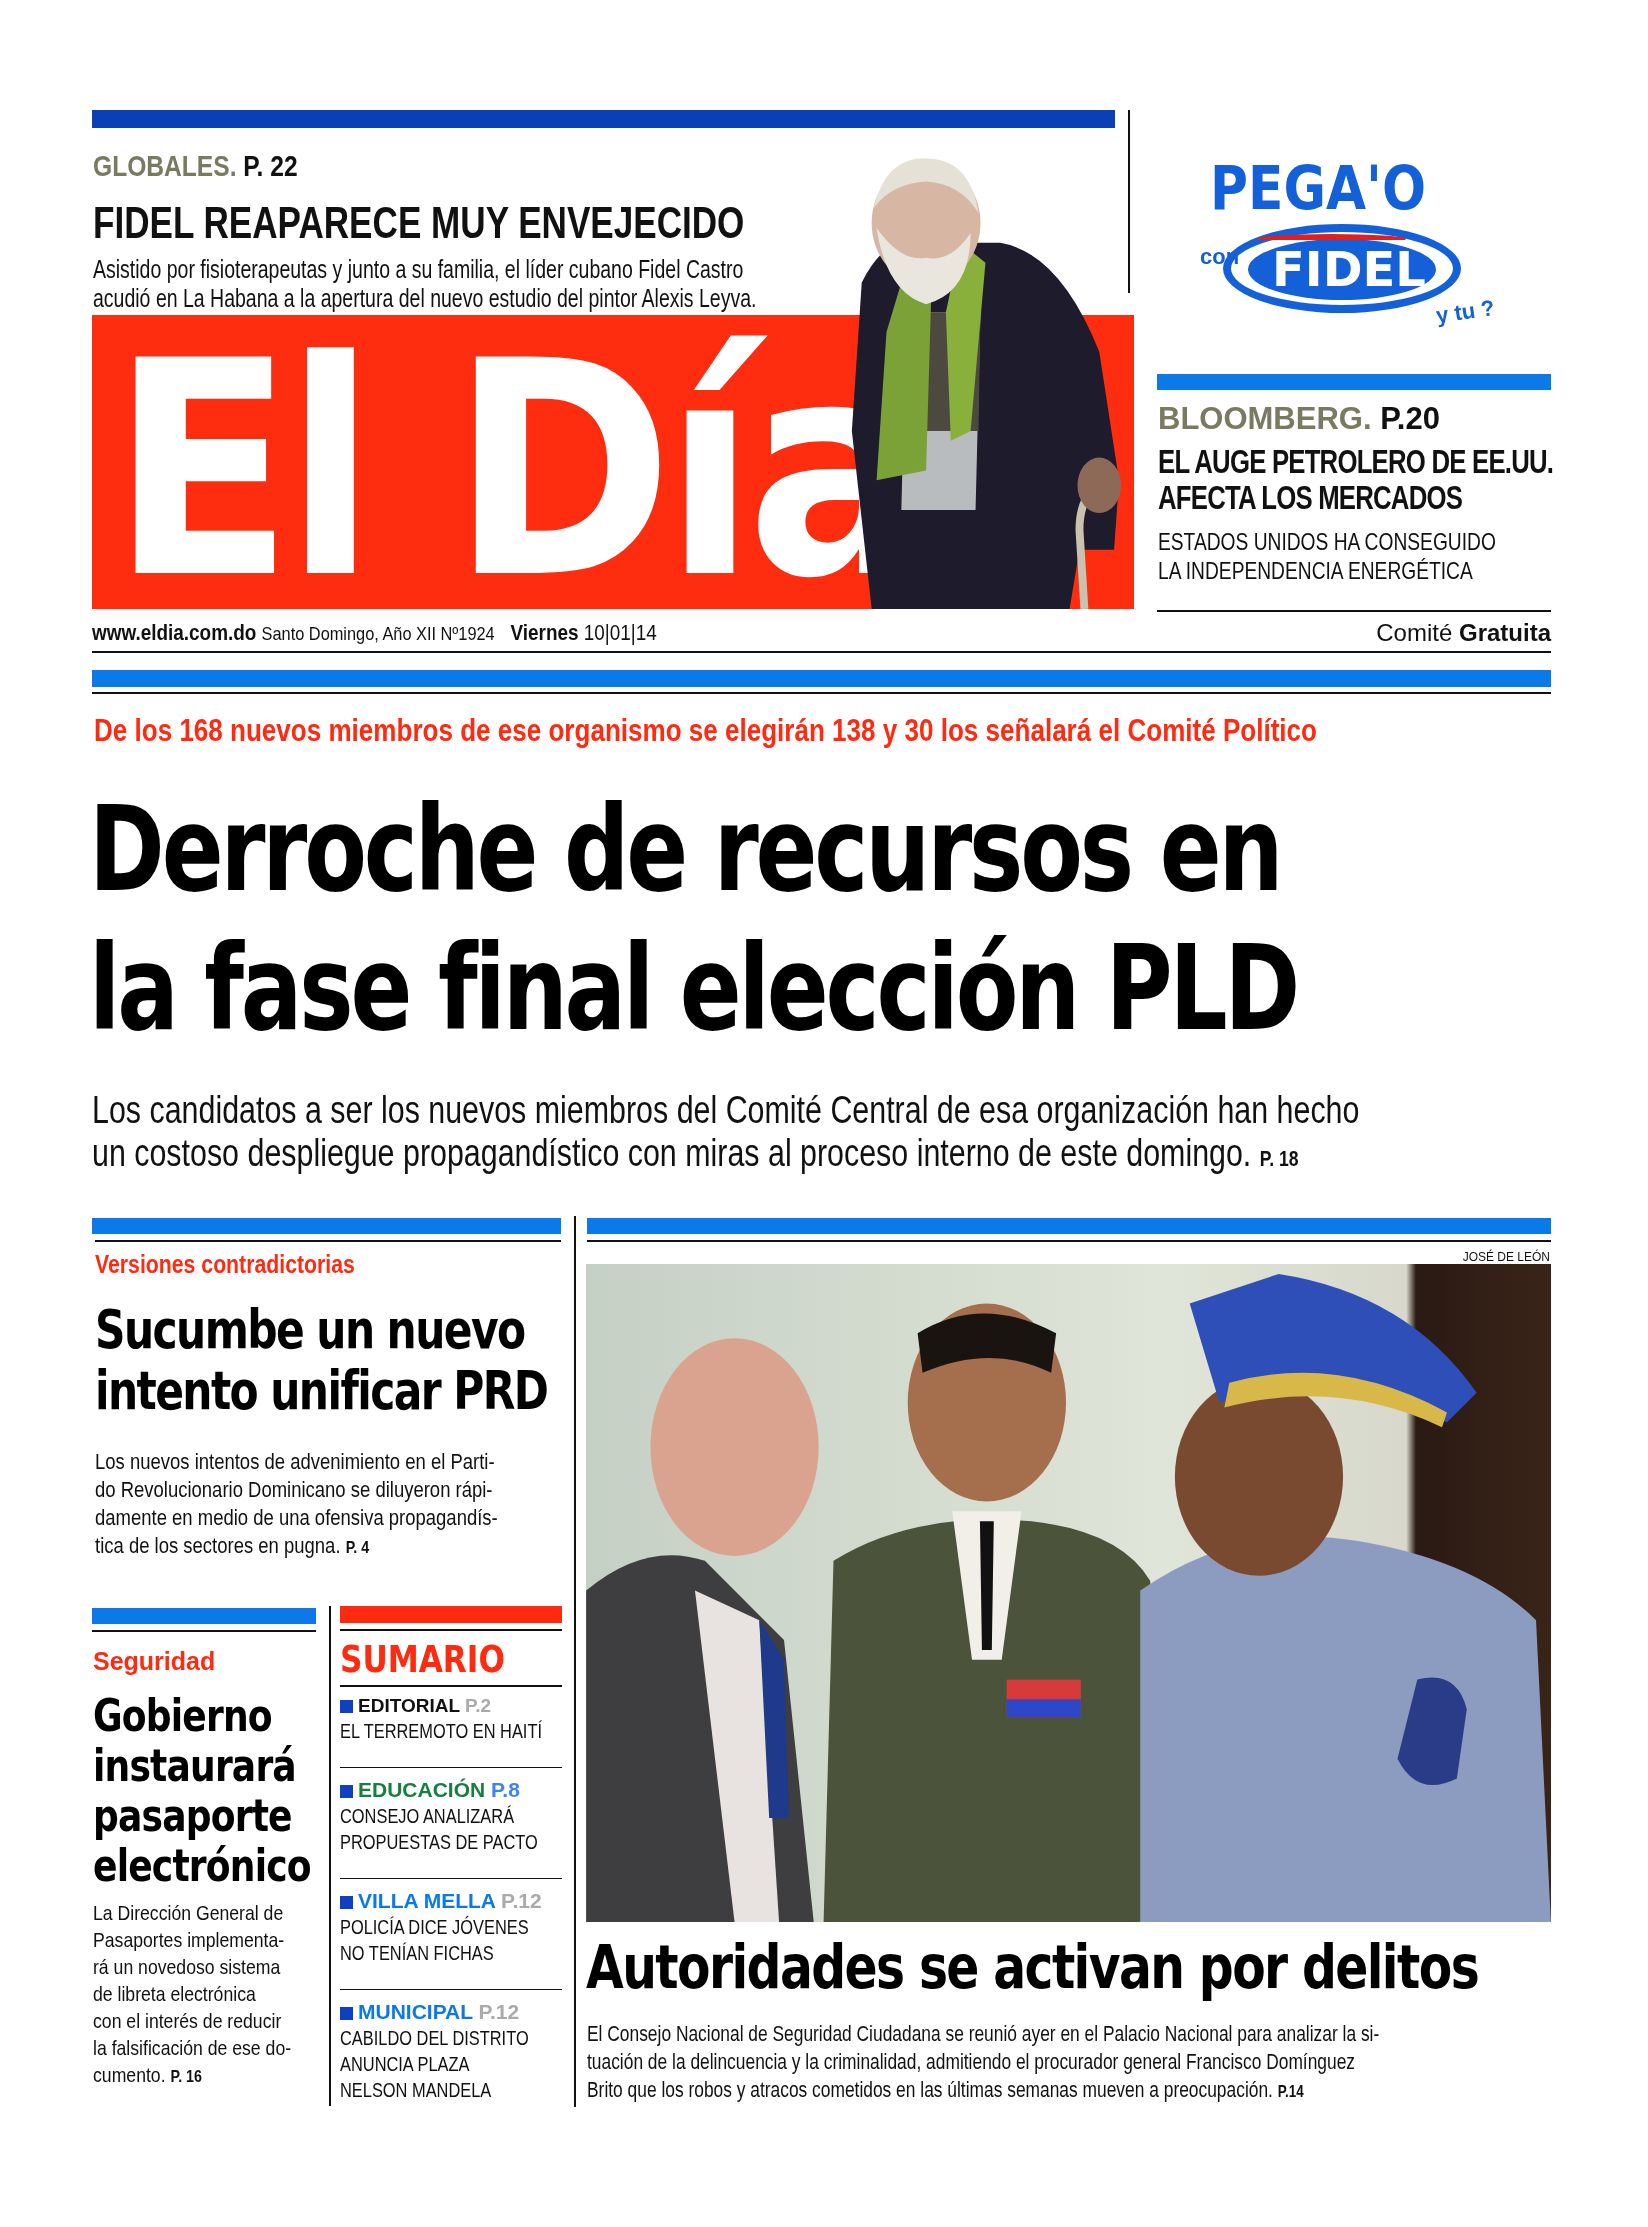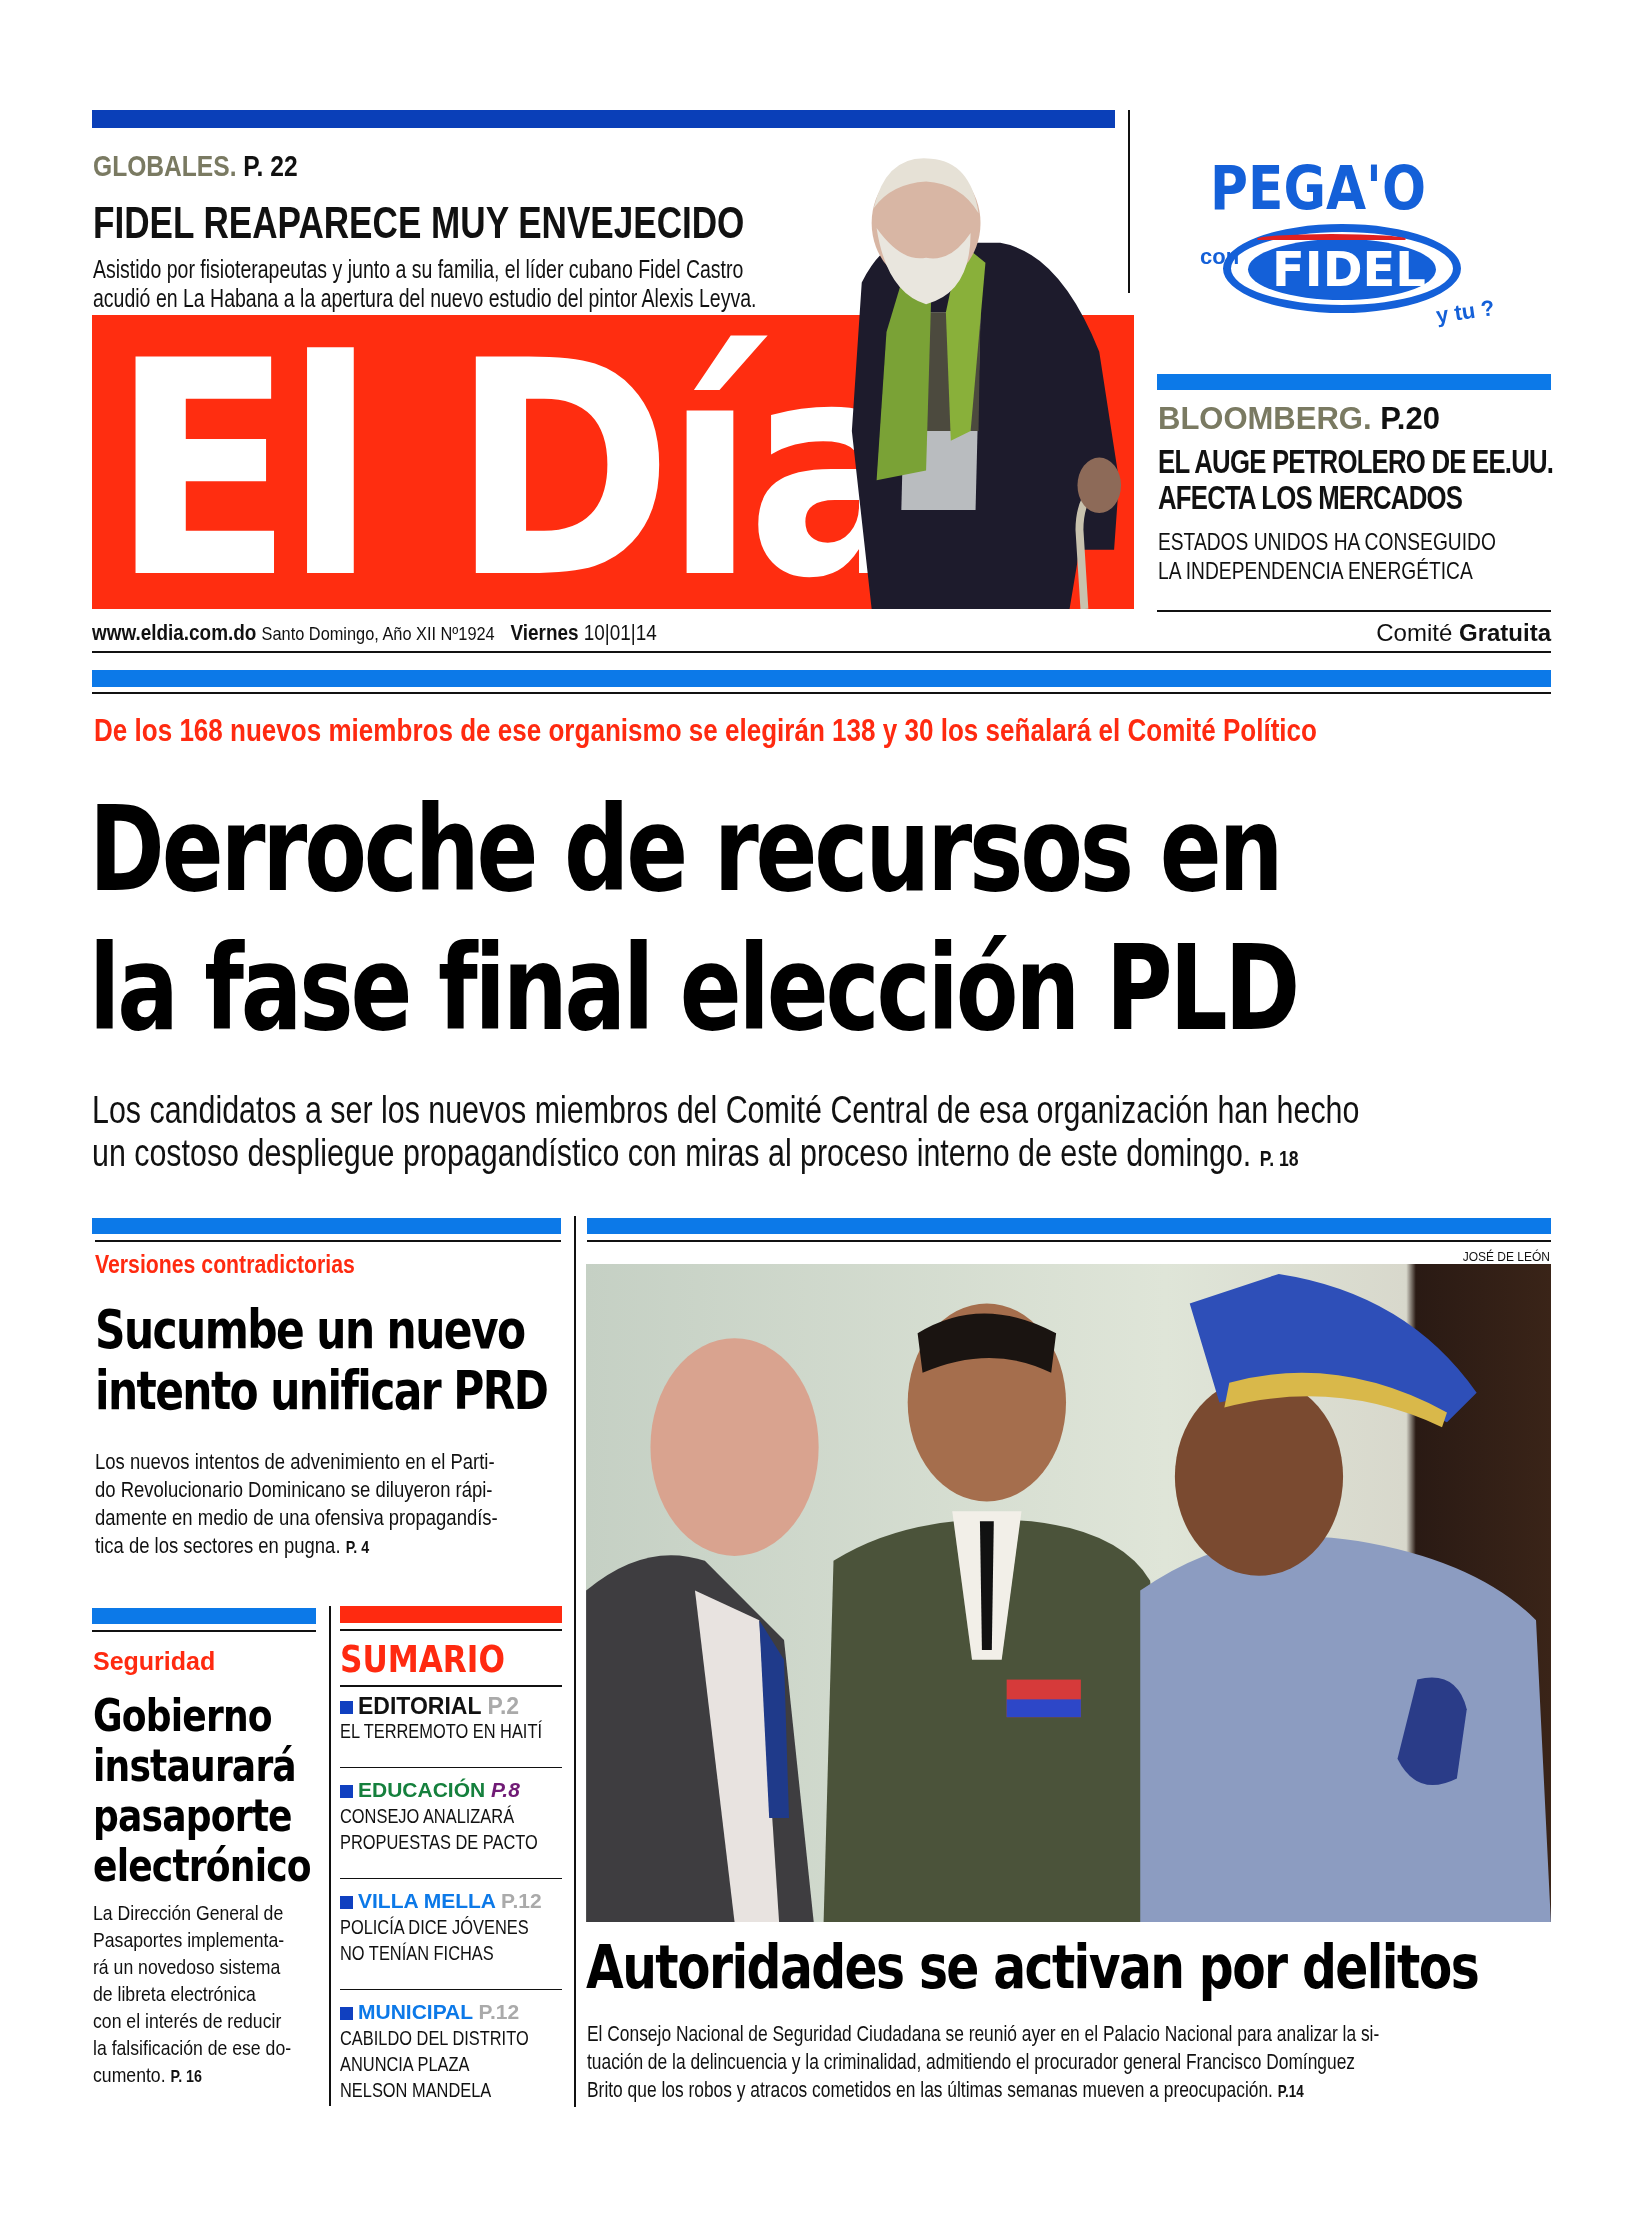--- a/index.html
+++ b/index.html
@@ -156,25 +156,25 @@
   <div><span>cumento.</span> <span style="font-weight:700;font-size:17px;">P. 16</span></div>
 </div>
 
 <div class="abs bar-red" style="left:340px;top:1606px;width:222px;height:17px;"></div>
 <div class="abs rule" style="left:340px;top:1629px;width:222px;height:2px;"></div>
 <div class="abs" style="left:340px;top:1636px;font-size:38px;line-height:46px;font-weight:900;color:#ff2a10;font-family:'DejaVu Sans',sans-serif;transform:scaleX(0.82);transform-origin:left;">SUMARIO</div>
 <div class="abs rule" style="left:340px;top:1685px;width:222px;height:2px;"></div>
 
 <div class="abs" style="left:340px;top:1693px;width:222px;">
   <div style="height:74px;">
-    <div style="font-size:23px;line-height:26px;font-weight:700;white-space:nowrap;"><span class="sq"></span><span style="color:#111;">EDITORIAL</span> <span style="color:#aaa;">P.2</span></div>
+    <div style="font-size:19px;line-height:26px;font-weight:700;white-space:nowrap;"><span class="sq"></span><span style="color:#111;">EDITORIAL</span> <span style="color:#aaa;">P.2</span></div>
     <div style="font-size:20px;line-height:24px;white-space:nowrap;transform:scaleX(0.82);transform-origin:left;">EL TERREMOTO EN HAITÍ</div>
   </div>
   <div class="sum-item" style="height:111px;padding-top:9px;">
-    <div style="font-size:21px;line-height:26px;font-weight:700;white-space:nowrap;"><span class="sq"></span><span style="color:#15803d;">EDUCACIÓN</span> <span style="color:#701a75;font-style:italic;">P.8</span></div>
+    <div style="font-size:21px;line-height:26px;font-weight:700;white-space:nowrap;"><span class="sq"></span><span style="color:#15803d;">EDUCACIÓN</span> <span style="color:#3b82f6;">P.8</span></div>
     <div style="font-size:20px;line-height:26px;white-space:nowrap;transform:scaleX(0.82);transform-origin:left;">CONSEJO ANALIZARÁ</div>
     <div style="font-size:20px;line-height:26px;white-space:nowrap;transform:scaleX(0.82);transform-origin:left;">PROPUESTAS DE PACTO</div>
   </div>
   <div class="sum-item" style="height:111px;padding-top:9px;">
     <div style="font-size:21px;line-height:26px;font-weight:700;white-space:nowrap;"><span class="sq"></span><span style="color:#0c79e8;">VILLA MELLA</span> <span style="color:#aaa;">P.12</span></div>
     <div style="font-size:20px;line-height:26px;white-space:nowrap;transform:scaleX(0.82);transform-origin:left;">POLICÍA DICE JÓVENES</div>
     <div style="font-size:20px;line-height:26px;white-space:nowrap;transform:scaleX(0.82);transform-origin:left;">NO TENÍAN FICHAS</div>
   </div>
   <div class="sum-item" style="padding-top:9px;">
     <div style="font-size:21px;line-height:26px;font-weight:700;white-space:nowrap;"><span class="sq"></span><span style="color:#0c79e8;">MUNICIPAL</span> <span style="color:#aaa;">P.12</span></div>

